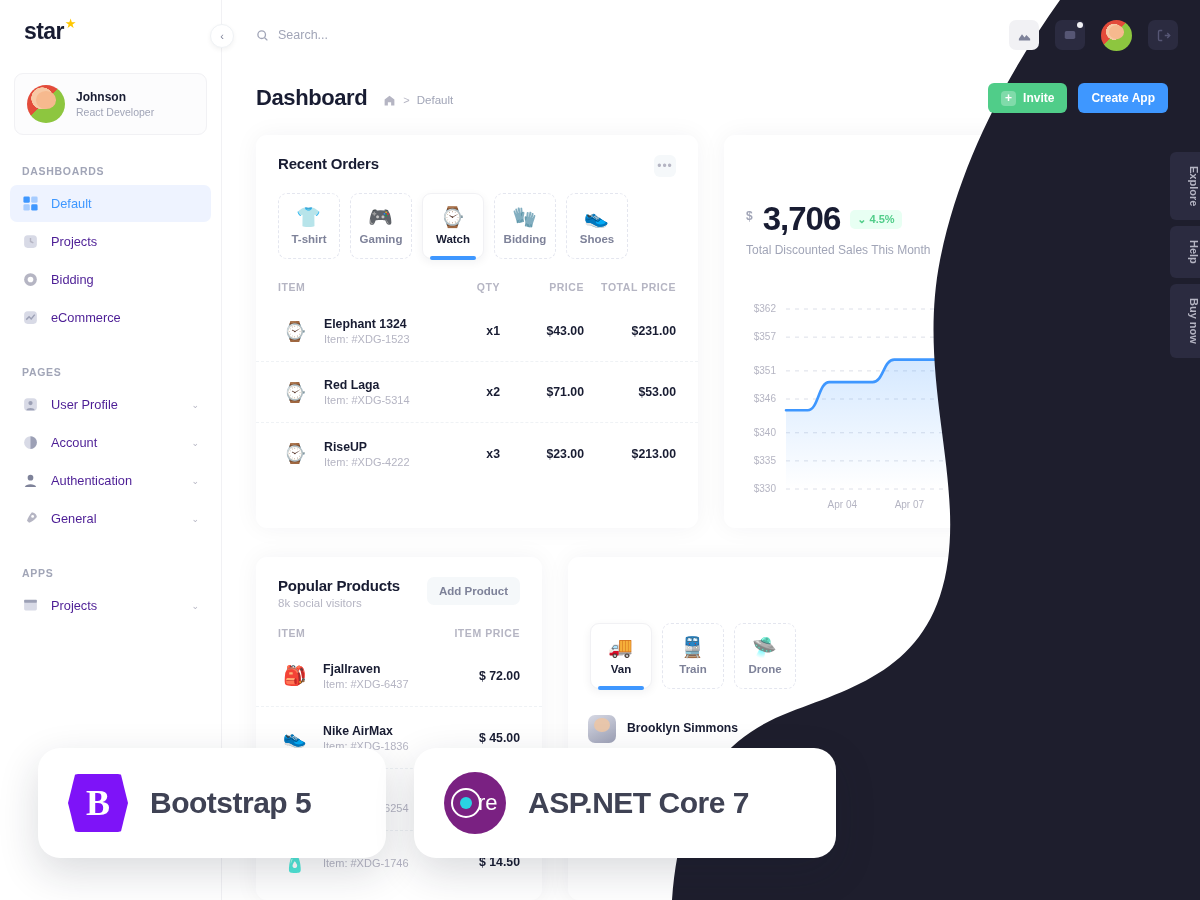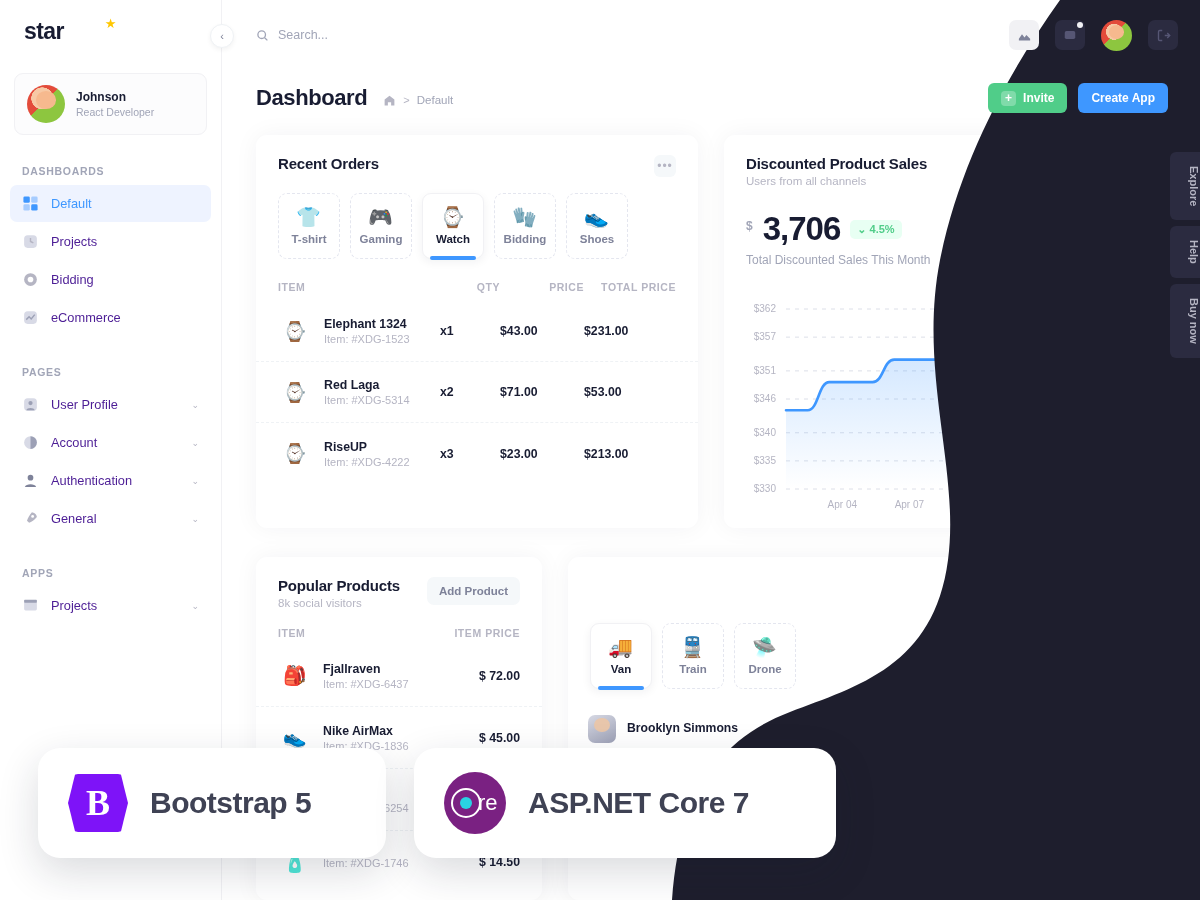--- a/index.html
+++ b/index.html
@@ -22,21 +22,21 @@
   }
 
   
   #sidebar {
     position: absolute; left: 0; top: 0;
     width: 222px; height: 900px;
     background: #ffffff;
     border-right: 1px solid #f1f1f4;
     z-index: 2;
   }
-  .brand { padding: 18px 0 0 24px; display: flex; align-items: flex-start; gap: 40px; }
+  .brand { padding: 18px 0 0 24px; display: flex; align-items: flex-start; }
   .brand-text { font-size: 23px; font-weight: 800; letter-spacing: -0.6px; color: #181c32; }
   .brand-star { color: #ffc700; font-size: 13px; margin-left: 1px; margin-top: -2px; }
 
   .profile-card {
     margin: 28px 14px 0 14px;
     border: 1px solid #f1f1f4;
     border-radius: 9px;
     padding: 11px 12px;
     display: flex; align-items: center; gap: 11px;
     background: #fcfcfd;
@@ -184,21 +184,21 @@
     display: flex; align-items: center; padding: 0 22px; height: 61px;
     border-bottom: 1px dashed #eff2f5;
   }
   .trow:last-child { border-bottom: none; }
   .prod-ico {
     width: 34px; height: 34px; border-radius: 7px; flex: 0 0 auto;
     display: flex; align-items: center; justify-content: center; font-size: 19px;
   }
   .prod-name { font-size: 12.3px; font-weight: 700; color: #181c32; }
   .prod-sku { font-size: 11px; color: #b5b5c3; margin-top: 2px; }
-  .cell-num { font-size: 12.3px; font-weight: 700; color: #181c32; }
+  .cell-num { font-size: 12.3px; font-weight: 700; color: #181c32; text-align: right; }
 
   
   .pill-btn {
     margin-left: auto; background: #f5f8fa; color: #7e8299;
     font-size: 11.5px; font-weight: 600; padding: 8px 12px; border-radius: 7px;
     cursor: pointer; white-space: nowrap; text-align: right;
   }
   .pill-btn.on-dark { background: #2b2b40; color: #565674; }
 
   
@@ -505,24 +505,20 @@
         </div>
         <div class="cell-num" style="width:60px">x3</div>
         <div class="cell-num" style="width:84px">$23.00</div>
         <div class="cell-num" style="width:92px">$213.00</div>
       </div>
     </div>
 </div>
 
 <div class="card" id="card-sales">
   <div class="card-head">
-    <div>
-      <div class="card-title">Discounted Product Sales</div>
-      <div class="card-sub">Users from all channels</div>
-    </div>
     <div class="dots-btn on-dark">•••</div>
   </div>
   <div id="sales-value-row">
     <span class="cur">$</span>
     <span class="big-num">3,706</span>
     <span class="delta">
       <span>⌄</span>
       <span>4.5%</span>
     </span>
   </div>

